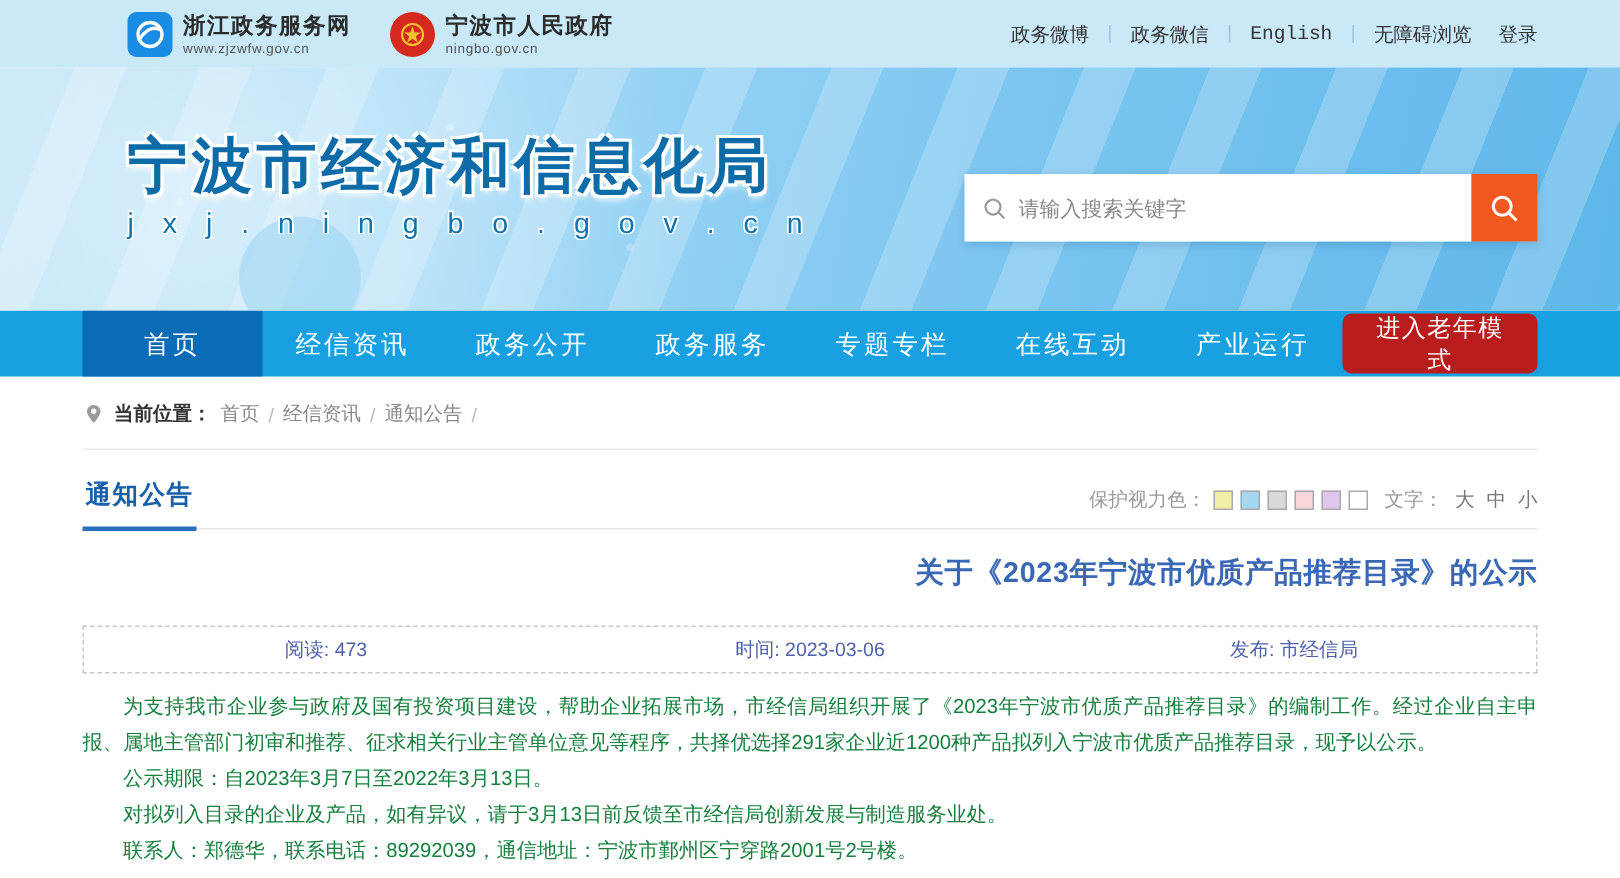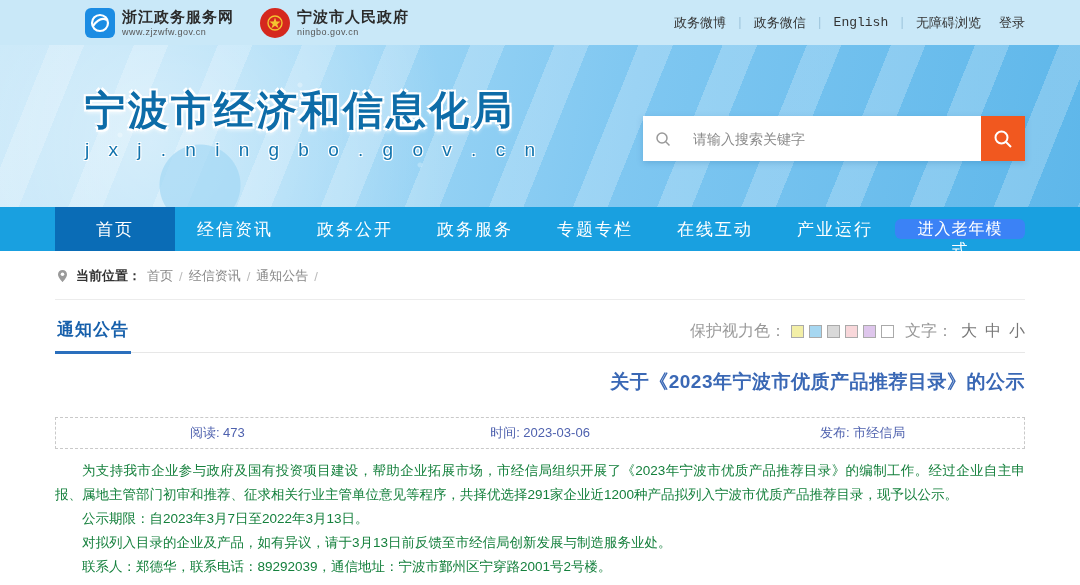--- a/index.html
+++ b/index.html
@@ -38,50 +38,50 @@
       radial-gradient(circle at 200px 140px, rgba(160,215,245,.8) 0 40px, rgba(160,215,245,0) 41px);
     opacity:.8; }
   .banner-inner { position:relative; display:flex; justify-content:space-between;
     align-items:flex-end; padding:38px 55px 0 85px; }
   .site-title { font-size:40px; font-weight:bold; color:#0d6ca8; letter-spacing:3px;
     text-shadow:-2px -2px 0 #fff,2px -2px 0 #fff,-2px 2px 0 #fff,2px 2px 0 #fff,0 3px 4px rgba(255,255,255,.9); }
   .site-url { margin-top:1px; font-size:19px; font-weight:normal; color:#1173ad; letter-spacing:7px;
     text-shadow:-1px -1px 0 #fff,1px -1px 0 #fff,-1px 1px 0 #fff,1px 1px 0 #fff; }
   .search-box { margin-top:14px; display:flex; width:382px; height:45px;
     box-shadow:0 2px 6px rgba(30,100,160,.25); }
-  .search-input-wrap { flex:1; background:#fff; display:flex; align-items:center; padding:0 12px; gap:22px; }
+  .search-input-wrap { flex:1; background:#fff; display:flex; align-items:center; padding:0 12px; gap:8px; }
   .search-input-wrap input { border:none; outline:none; flex:1; font-size:14px; color:#333;
     font-family:"Liberation Sans","DejaVu Sans",sans-serif; }
   .search-input-wrap input::placeholder { color:#8a8a8a; }
   .search-btn { width:44px; background:#f1581f; border:none; cursor:pointer;
     display:flex; align-items:center; justify-content:center; }
 
   
   .nav { height:44px; background:#19a0e0; }
   .nav-inner { width:970px; margin:0 auto; height:100%; display:flex; align-items:center; }
   .nav-item { width:125px; height:100%; display:flex; align-items:center; justify-content:center;
     color:#fff; font-size:17px; letter-spacing:2px; cursor:pointer; }
   .nav-item.active { background:#0a6cb6; }
-  .elder-btn { margin-left:auto; height:20px; padding:0 16px; background:#3b82f6; color:#fff;
+  .elder-btn { margin-left:auto; height:40px; padding:0 16px; background:#b91c1c; color:#fff;
     font-size:16px; border:none; border-radius:6px; cursor:pointer; letter-spacing:1px;
     font-family:"Liberation Sans","DejaVu Sans",sans-serif; }
 
   
   .content { width:970px; margin:0 auto; padding-top:16px; }
   .breadcrumb { display:flex; align-items:center; gap:6px; font-size:13px; color:#888;
     padding-bottom:14px; border-bottom:1px solid #ececec; }
   .breadcrumb .prefix { color:#333; font-weight:bold; }
   .breadcrumb .bc-link { color:#888; cursor:pointer; }
   .breadcrumb .bc-sep { color:#bbb; }
 
   .tab-row { display:flex; align-items:flex-end; justify-content:space-between;
     margin-top:12px; border-bottom:1px solid #e7e7e7; }
   .tab { font-size:17px; font-weight:bold; color:#1760ab; padding:6px 2px 10px;
     border-bottom:3px solid #2a6fbd; margin-bottom:-2px; cursor:pointer; letter-spacing:1px; }
-  .view-tools { display:flex; align-items:center; gap:5px; font-size:16px; color:#999; padding-bottom:10px; }
+  .view-tools { display:flex; align-items:center; gap:5px; font-size:13px; color:#999; padding-bottom:10px; }
   .swatch { width:13px; height:13px; border:1px solid #aaa; display:inline-block; cursor:pointer; }
   .fs-opt { color:#777; cursor:pointer; margin-left:3px; }
 
   .article-title { text-align:right; font-size:19px; font-weight:bold; color:#3a68b5;
     margin-top:16px; letter-spacing:.5px; }
   .meta-row { margin-top:22px; border:1px dashed #c9c9c9; display:flex; padding:6px 0; }
   .meta-cell { flex:1; text-align:center; font-size:13px; color:#4e61ae; }
 
   .article-body { margin-top:10px; font-size:13.5px; color:#15803d; line-height:24px; }
   .article-body p { text-indent:2em; text-align:justify; }

